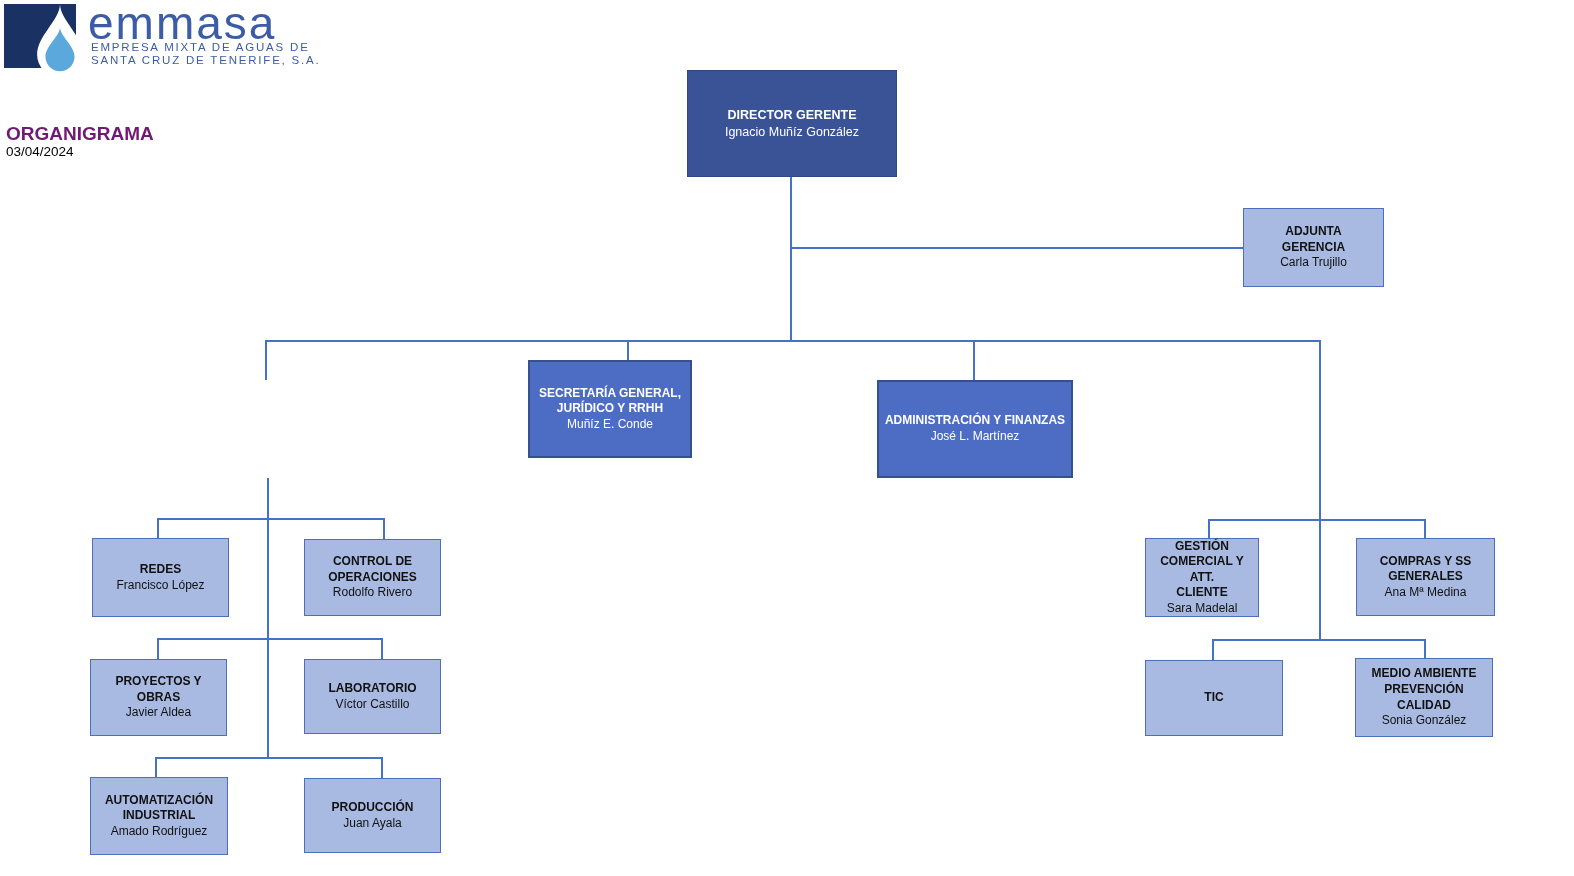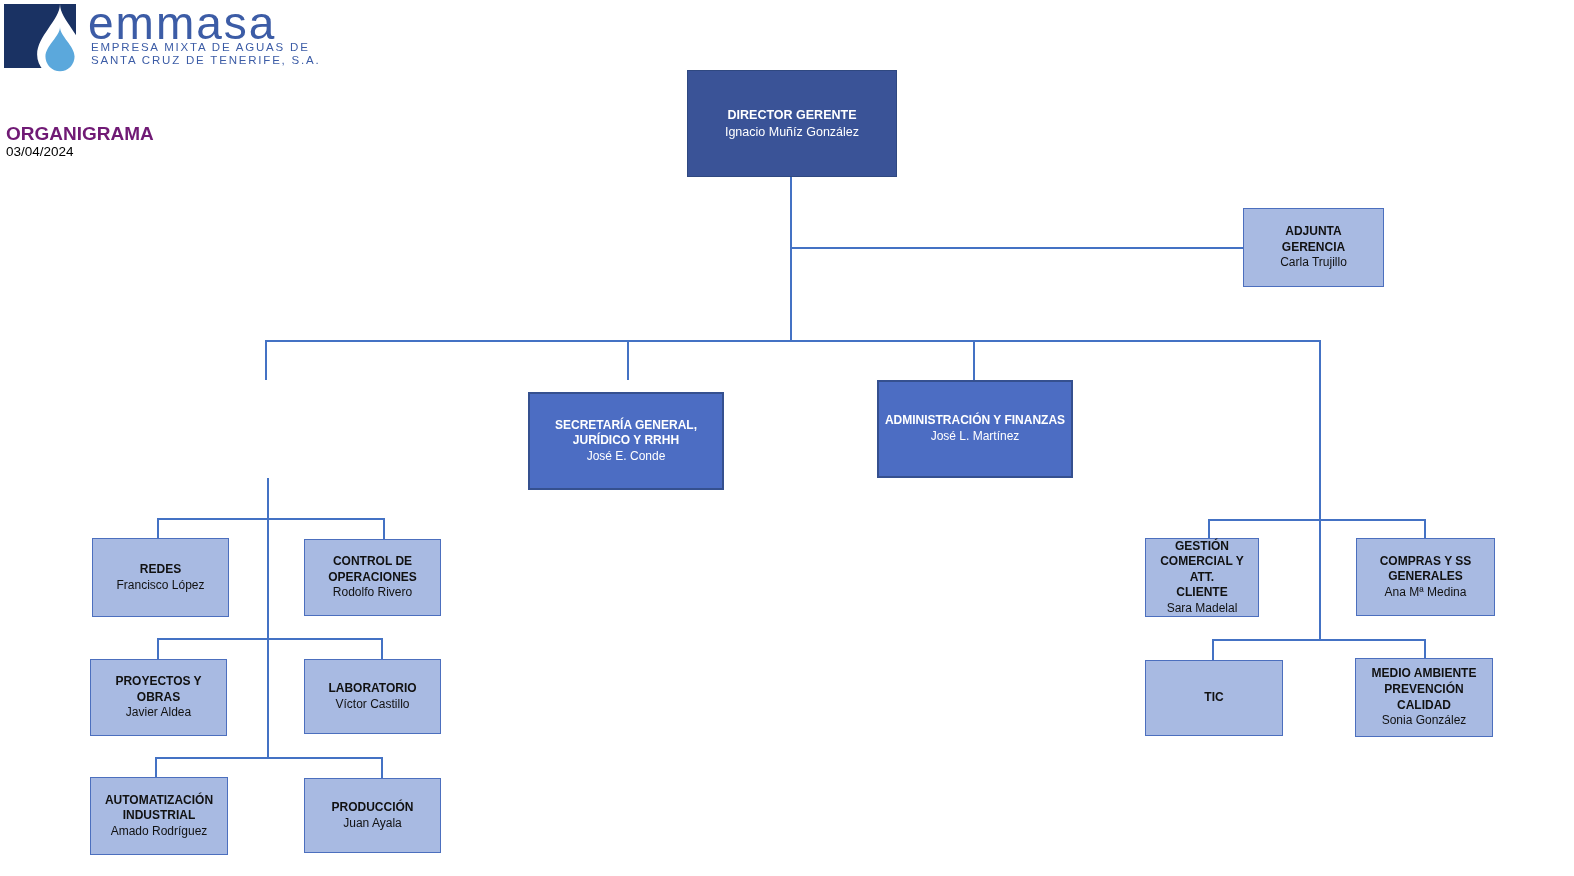--- a/index.html
+++ b/index.html
@@ -106,24 +106,24 @@
     <div class="node-person">Ignacio Muñíz González</div>
   </div>
 
   <div class="node light" style="left:1243px;top:208px;width:141px;height:79px">
     <div class="node-title">ADJUNTA
 GERENCIA</div>
     <div class="node-person">Carla Trujillo</div>
   </div>
 
 
-  <div class="node mid" style="left:528px;top:392px;width:196px;height:98px">
+  <div class="node mid" style="left:528px;top:360px;width:164px;height:98px">
     <div class="node-title">SECRETARÍA GENERAL,
 JURÍDICO Y RRHH</div>
-    <div class="node-person">José E. Conde</div>
+    <div class="node-person">Muñíz E. Conde</div>
   </div>
 
   <div class="node mid" style="left:877px;top:380px;width:196px;height:98px">
     <div class="node-title">ADMINISTRACIÓN Y FINANZAS</div>
     <div class="node-person">José L. Martínez</div>
   </div>
 
   <div class="node light" style="left:92px;top:538px;width:137px;height:79px">
     <div class="node-title">REDES</div>
     <div class="node-person">Francisco López</div>

